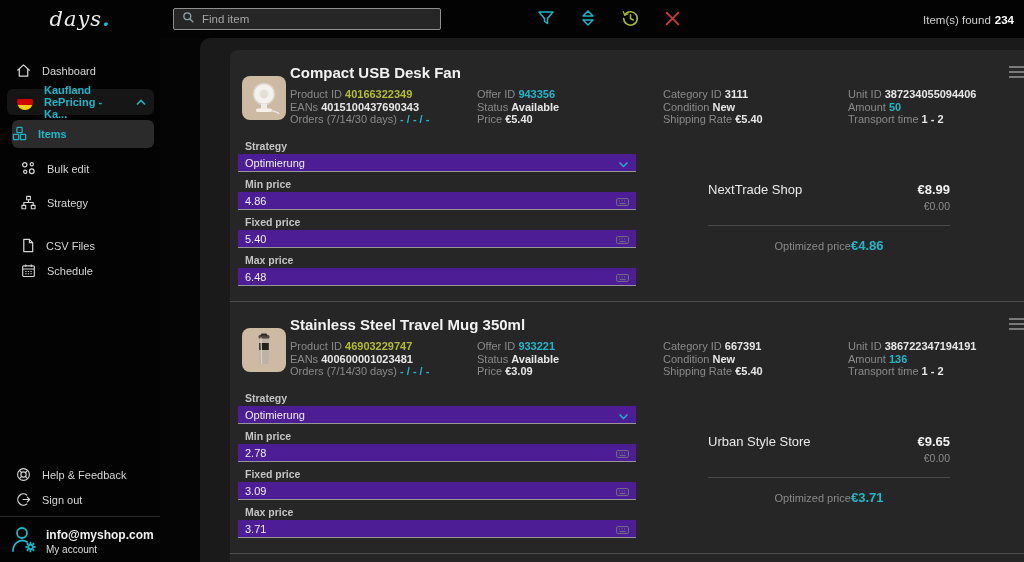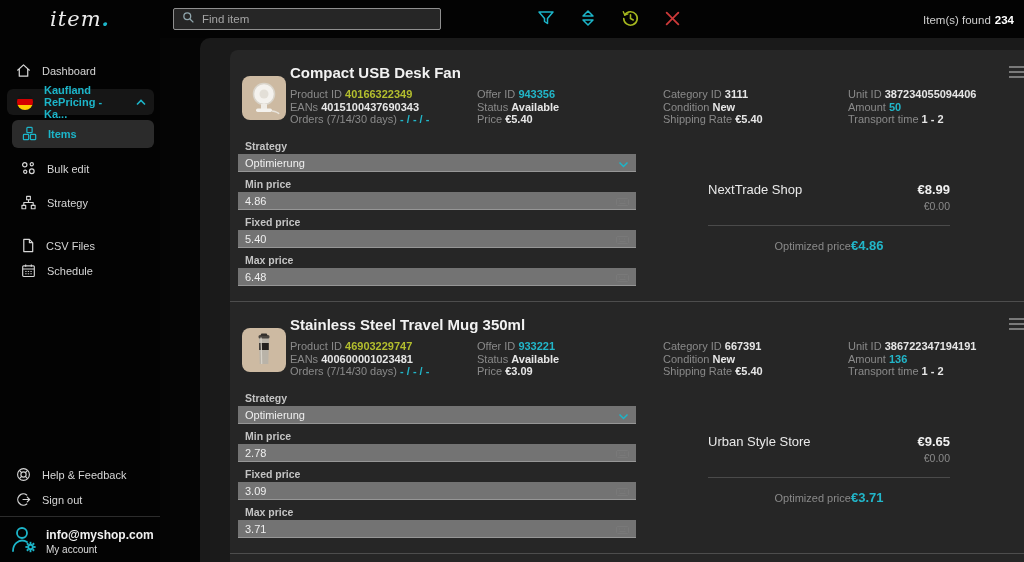--- a/index.html
+++ b/index.html
@@ -11,21 +11,21 @@
   .sidebar { position:absolute; left:0; top:0; width:160px; height:562px; background:#030303; z-index:3; }
   .logo { position:absolute; top:6px; left:0; width:160px; text-align:center;
     font-family:"DejaVu Serif", serif; font-style:italic; font-size:21px; color:#ececec; letter-spacing:1px; }
   .logo .dot { color:#1cb5c9; font-weight:bold; }
   .srow { position:absolute; left:0; right:0; height:26px; display:flex; align-items:center; gap:11px;
     padding-left:16px; color:#d6d6d6; font-size:11px; cursor:pointer; }
   .srow svg { flex:0 0 auto; }
   .srow.sub { padding-left:21px; }
   .srow.box { left:7px; right:6px; background:#161616; border-radius:6px; padding-left:10px; }
   .srow.box .lbl { color:#1cb5c9; font-weight:bold; }
-  .srow.active { left:12px; right:6px; background:#2b2b2b; border-radius:6px; height:28px; padding-left:10px; }
+  .srow.active { left:12px; right:6px; background:#2b2b2b; border-radius:6px; height:28px; padding-left:0; }
   .srow.active .lbl { color:#1cb5c9; font-weight:bold; }
   .chev-up { margin-left:auto; margin-right:8px; }
   .flag { width:16px; height:16px; border-radius:50%; overflow:hidden; flex:0 0 auto; }
   .flag div { height:33.4%; }
   .f1 { background:#141414; } .f2 { background:#d40000; } .f3 { background:#ffce00; }
   .side-div { position:absolute; left:0; right:0; top:516px; border-top:1px solid #2c2c2c; }
   .account { position:absolute; left:0; right:0; top:520px; height:42px; display:flex; align-items:center;
     gap:8px; padding-left:10px; cursor:pointer; }
   .acct-texts { display:flex; flex-direction:column; gap:2px; }
   .acct-email { color:#f0f0f0; font-size:12px; font-weight:bold; }
@@ -58,21 +58,21 @@
   .mcol { position:absolute; top:38px; font-size:11px; line-height:12.5px; white-space:nowrap; }
   .mc0 { left:60px; } .mc1 { left:247px; } .mc2 { left:433px; } .mc3 { left:618px; }
   .ml { color:#8a8a8a; }
   .mv { color:#e6e6e6; font-weight:600; }
   .mv.green { color:#b3be2e; }
   .mv.teal { color:#22b6c9; }
   .menu-btn { position:absolute; right:24px; top:14px; cursor:pointer; }
 
   .form { position:absolute; left:8px; top:90px; width:398px; }
   .f-label { font-size:10.5px; font-weight:600; color:#c4c4c4; margin:0 0 2px 7px; }
-  .control { height:18px; background:#737373; border-bottom:1px solid #969696; display:flex;
+  .control { height:18px; background:#4c1d95; border-bottom:1px solid #969696; display:flex;
     align-items:center; justify-content:space-between; padding:0 7px; margin-bottom:6px; cursor:pointer; }
   .control .val { color:#efefef; font-size:11px; }
   .control input { background:transparent; border:none; outline:none; color:#efefef; font-size:11px;
     width:340px; font-family:"Liberation Sans", sans-serif; }
 
   .offer { position:absolute; left:478px; top:132px; width:242px; }
   .offer-row1 { display:flex; justify-content:space-between; align-items:baseline; }
   .shop-name { color:#e9e9e9; font-size:13px; }
   .shop-price { color:#f0f0f0; font-size:13px; font-weight:600; }
   .shop-ship { text-align:right; color:#8a8a8a; font-size:10.5px; margin-top:3px; }
@@ -122,21 +122,21 @@
         </svg>
       </span>
     </div>
     <div class="found">
       <span>Item(s) found</span>
       <b>234</b>
     </div>
   </div>
 
   <div class="sidebar">
-    <div class="logo"><span>item</span><span class="dot">.</span></div>
+    <div class="logo"><span>days</span><span class="dot">.</span></div>
 
     <div class="srow" style="top:58px;">
       <span>
         <svg width="15" height="15" viewBox="0 0 16 16" fill="none" stroke="#d6d6d6" stroke-width="1.3" stroke-linejoin="round">
           <path d="M1.5 8 L8 2 L14.5 8"></path>
             <path d="M3.5 6.5 V14 H12.5 V6.5"></path>
         </svg>
       </span>
       <span class="lbl">Dashboard</span>
     </div>

